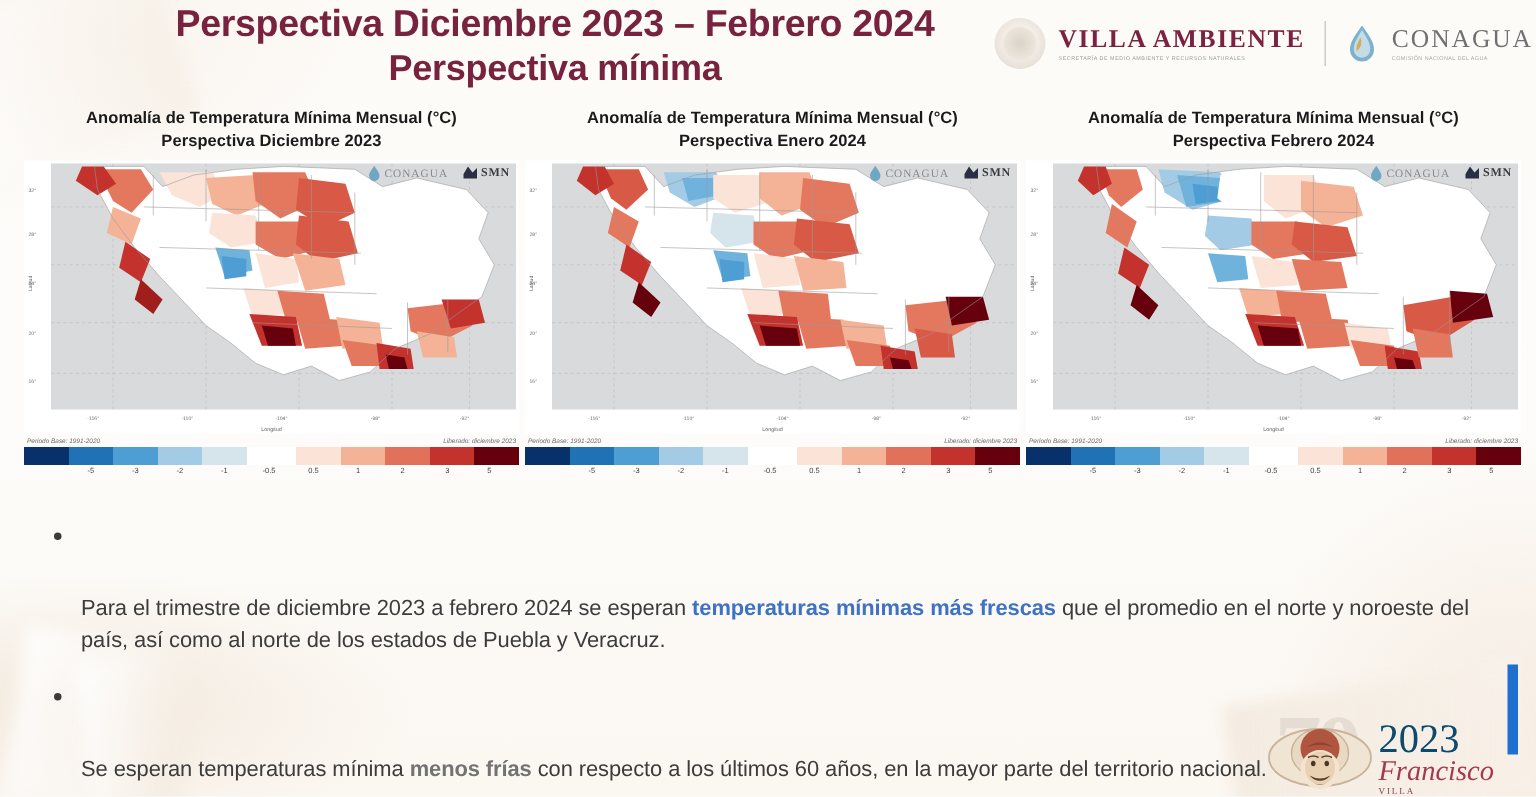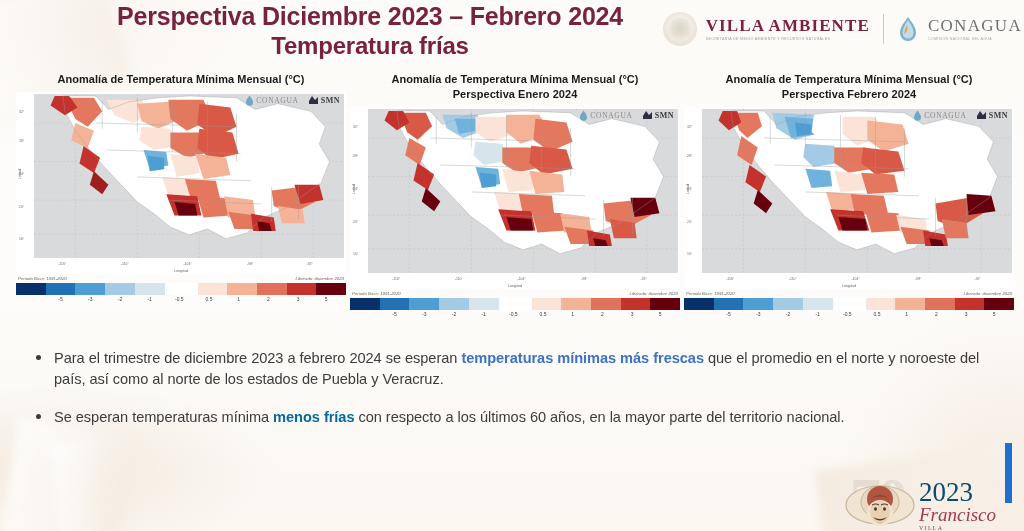--- a/index.html
+++ b/index.html
@@ -74,21 +74,21 @@
                   font-size:3.6px; color:#666; }
   .ytick { position:absolute; left:3px; font-size:3.4px; color:#6a6a6a; }
   .xtick { position:absolute; bottom:8px; font-size:3.4px; color:#6a6a6a;
            transform:translateX(-50%); }
 
   .map-logos { position:absolute; right:6px; top:3px; display:flex; align-items:center;
                gap:9px; z-index:3; }
   .ml-con { display:flex; align-items:center; gap:2px; }
   .ml-con-txt { font-size:7.5px; color:#8a8a8e; letter-spacing:.7px;
                 font-family:"Liberation Serif", serif; }
-  .ml-smn { display:flex; align-items:center; gap:2px; }
+  .ml-smn { display:flex; gap:2px; }
   .ml-smn-txt { font-size:8px; color:#3a3a42; letter-spacing:.5px; font-weight:600;
                 font-family:"Liberation Serif", serif; }
 
   .cb-meta { display:flex; justify-content:space-between; margin-top:2px;
              font-size:4.3px; color:#6b6b6b; font-style:italic; padding:0 2px; }
   .colorbar { margin-top:2px; height:12px; width:100%;
               background:linear-gradient(90deg,
                 #08306b 0%, #08306b 9%,
                 #2171b5 9%, #2171b5 18%,
                 #4e9ed4 18%, #4e9ed4 27%,
@@ -102,23 +102,23 @@
                 #67000d 91%, #67000d 100%); }
   .cb-ticks { position:relative; height:11px; }
   .cb-ticks span { position:absolute; top:1px; transform:translateX(-50%);
                    font-size:5px; color:#3d3d3d; }
 
   
   .bullets { position:absolute; left:36px; top:348px; width:972px; z-index:5; }
   .bullet { display:flex; gap:13px; margin-bottom:17px; }
   .dot { width:5px; height:5px; border-radius:50%; background:#3b3b3b;
          margin-top:7px; flex:0 0 auto; }
-  .btxt { font-size:14.6px; color:#3c3c3c; line-height:1.45; letter-spacing:-0.05px; }
+  .btxt { font-size:14.6px; color:#3c3c3c; line-height:1.45; letter-spacing:-0.05px;margin-top:48px; }
   .hl-blue { color:#3d72c4; font-weight:700; }
-  .hl-red  { color:#0369a1; font-weight:700; }
+  .hl-red  { color:#737373; font-weight:700; }
 
   
   .footer { position:absolute; right:0; bottom:0; z-index:6; }
   .villa-logo { position:absolute; right:28px; bottom:-6px; display:flex;
                 align-items:flex-end; gap:2px; }
   .villa-portrait { width:74px; height:62px; position:relative; }
   .villa-text { display:flex; flex-direction:column; align-items:flex-start;
                 padding-bottom:6px; }
   .villa-year { font-size:27px; color:#0c4a6e; font-weight:400;
                 font-family:"Liberation Serif", serif; line-height:.95; }
@@ -137,21 +137,21 @@
 
 <div class="bg-texture"></div>
 <div class="bg-streak s1"></div>
 <div class="bg-streak s2"></div>
 <div class="bg-streak s3"></div>
 <div class="bg-streak s4"></div>
 
 <div class="header">
   <div class="title-block">
     <div class="title-line">Perspectiva Diciembre 2023 – Febrero 2024</div>
-    <div class="title-line l2">Temperatura frías</div>
+    <div class="title-line l2">Perspectiva mínima</div>
   </div>
 
   <div class="logo-bar">
     <div class="seal"></div>
     <div class="ma-text">
       <div class="ma-main">VILLA AMBIENTE</div>
       <div class="ma-sub">SECRETARÍA DE MEDIO AMBIENTE Y RECURSOS NATURALES</div>
     </div>
     <div class="divider-v"></div>
     <div class="cona-drop">
@@ -166,20 +166,21 @@
       <div class="cona-sub">COMISIÓN NACIONAL DEL AGUA</div>
     </div>
   </div>
 </div>
 
 <div class="panels">
 
   <div class="panel p1">
     <div class="panel-title">
       <div>Anomalía de Temperatura Mínima Mensual (°C)</div>
+      <div>Perspectiva Diciembre 2023</div>
     </div>
     <div class="map-frame">
       <div class="axis-y-title">Latitud</div>
       <div class="ytick" style="top:10%">32°</div>
       <div class="ytick" style="top:26%">28°</div>
       <div class="ytick" style="top:44%">24°</div>
       <div class="ytick" style="top:62%">20°</div>
       <div class="ytick" style="top:80%">16°</div>
       <div class="map-canvas">
         <svg viewBox="0 0 300 170" preserveAspectRatio="none">

